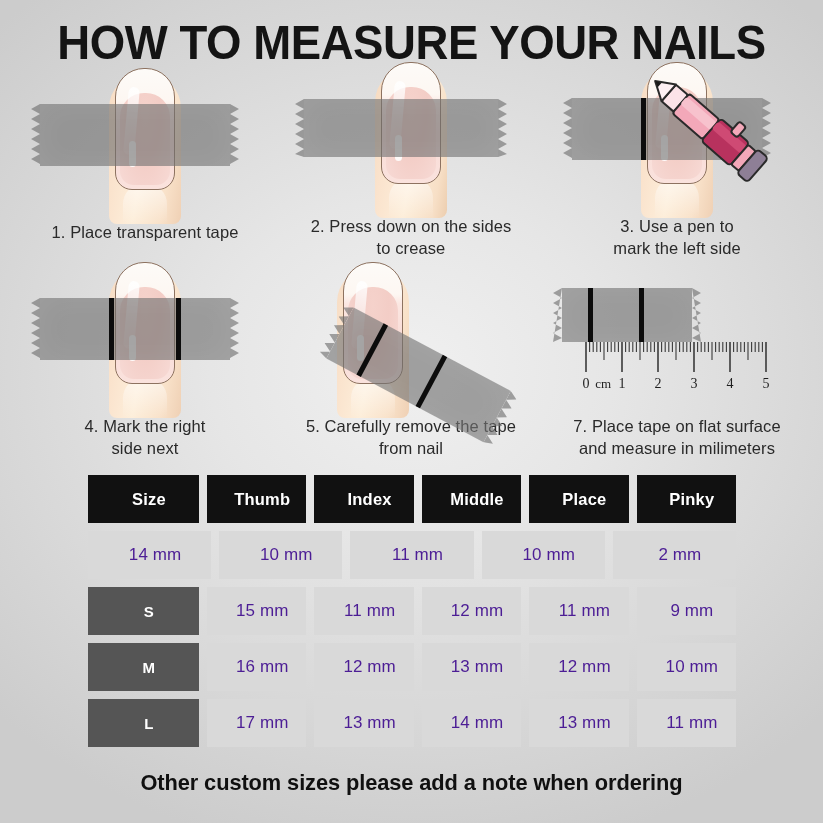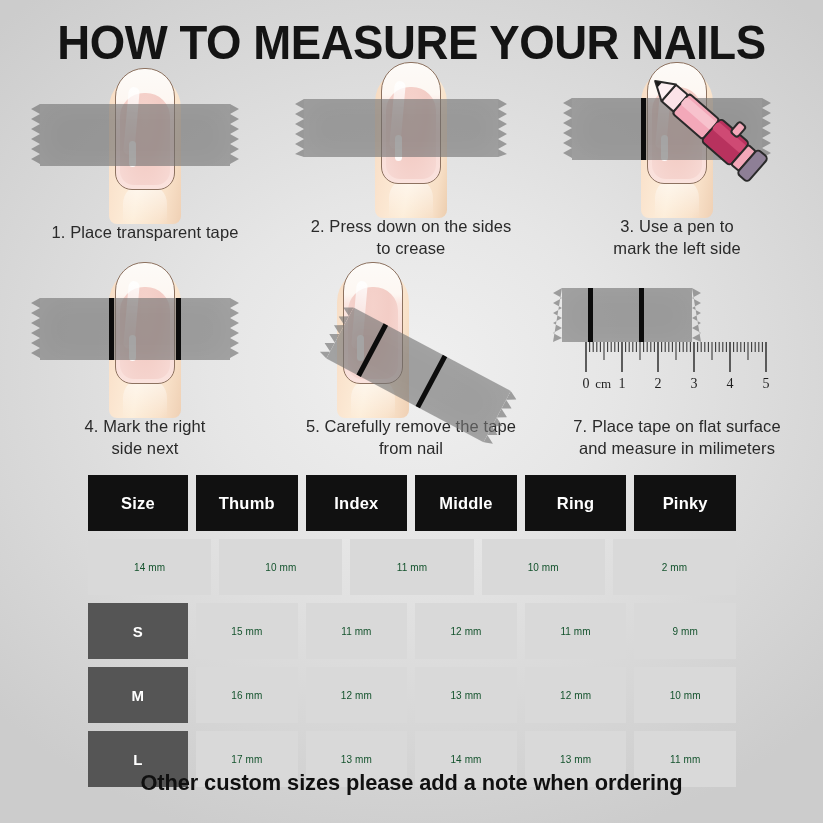--- a/index.html
+++ b/index.html
@@ -128,45 +128,46 @@
   .ruler-svg{position:absolute;left:0;top:0;}
 
   
   .table{
     position:absolute;
     left:88px;top:475px;
     width:648px;
   }
   .trow{display:flex;gap:8px;margin-bottom:8px;}
   .tcell{
-    height:56px;
+    height:48px;
     display:flex;align-items:center;justify-content:center;
     font-family:"Liberation Sans", sans-serif;
     font-size:16px;
+    padding-left:11px;
   }
   .c0{width:100px;flex:0 0 100px;}
   .cx{flex:1 1 0;}
   .th{
     background:#111111;
     color:#ffffff;
     font-weight:bold;
     font-size:16.5px;
     letter-spacing:0.2px;
   }
   .sz{
     background:#555555;
     color:#ffffff;
     font-weight:bold;
     font-size:15px;
     letter-spacing:0.4px;
   }
   .td{
     background:#d9d9d9;
-    color:#14532d;
-    font-size:10px;
+    color:#4c1d95;
+    font-size:17px;
     letter-spacing:0.1px;
   }
   .footer{
     position:absolute;left:0;top:770px;width:823px;
     text-align:center;
     font-family:"Liberation Sans", sans-serif;
     font-weight:bold;
     font-size:22.5px;
     color:#101010;
     letter-spacing:-0.1px;
@@ -445,21 +446,21 @@
     </div>
 
   </div>
 
   <div class="table">
     <div class="trow" id="hdr-row">
         <div class="tcell th c0">Size</div>
         <div class="tcell th cx">Thumb</div>
         <div class="tcell th cx">Index</div>
         <div class="tcell th cx">Middle</div>
-        <div class="tcell th cx">Ring</div>
+        <div class="tcell th cx">Place</div>
         <div class="tcell th cx">Pinky</div>
       </div>
     <div id="body-rows">
         <div class="trow">
           <div class="tcell td cx">14 mm</div>
           <div class="tcell td cx">10 mm</div>
           <div class="tcell td cx">11 mm</div>
           <div class="tcell td cx">10 mm</div>
           <div class="tcell td cx">2 mm</div>
         </div>

